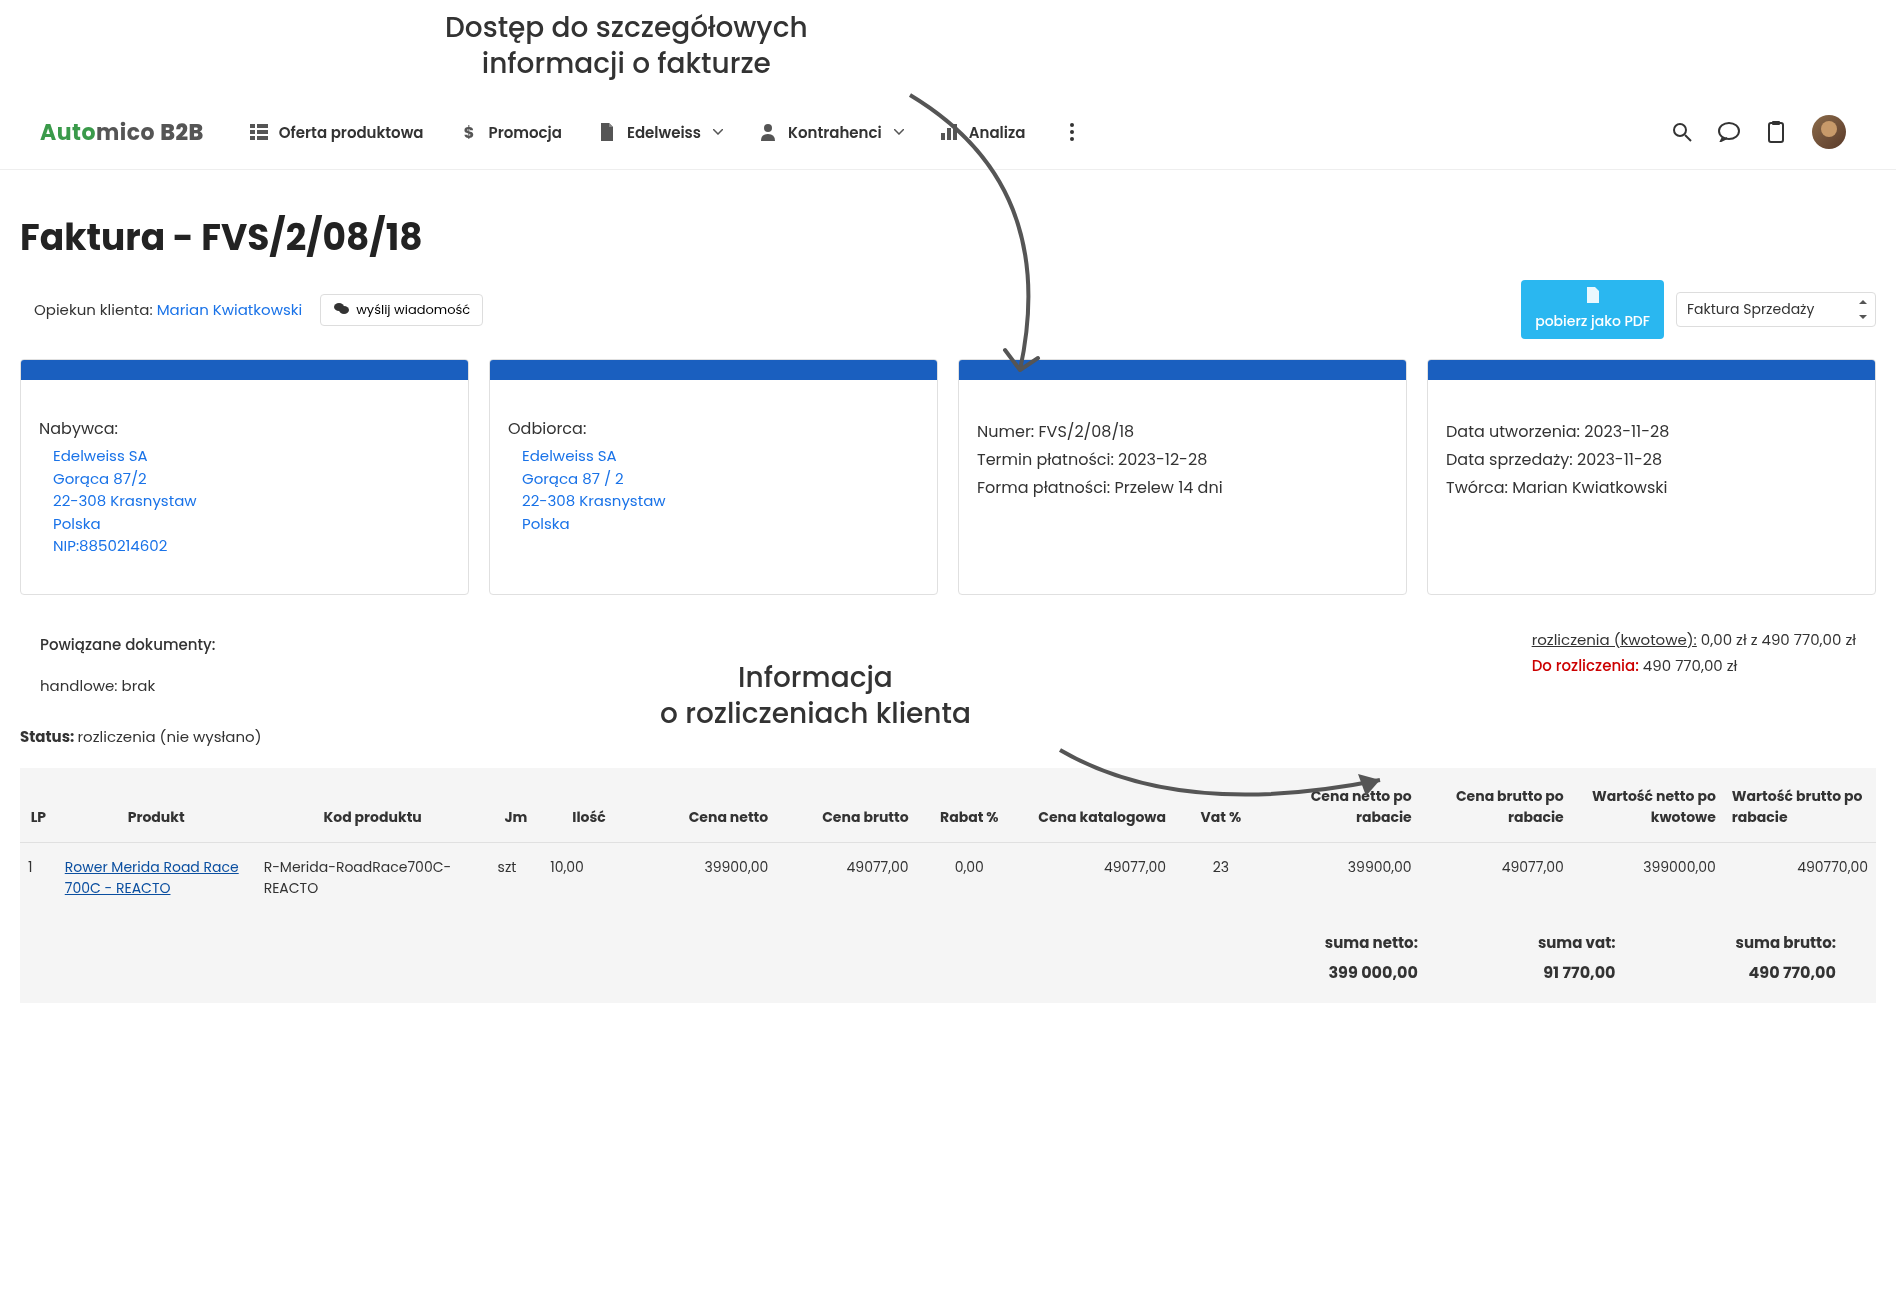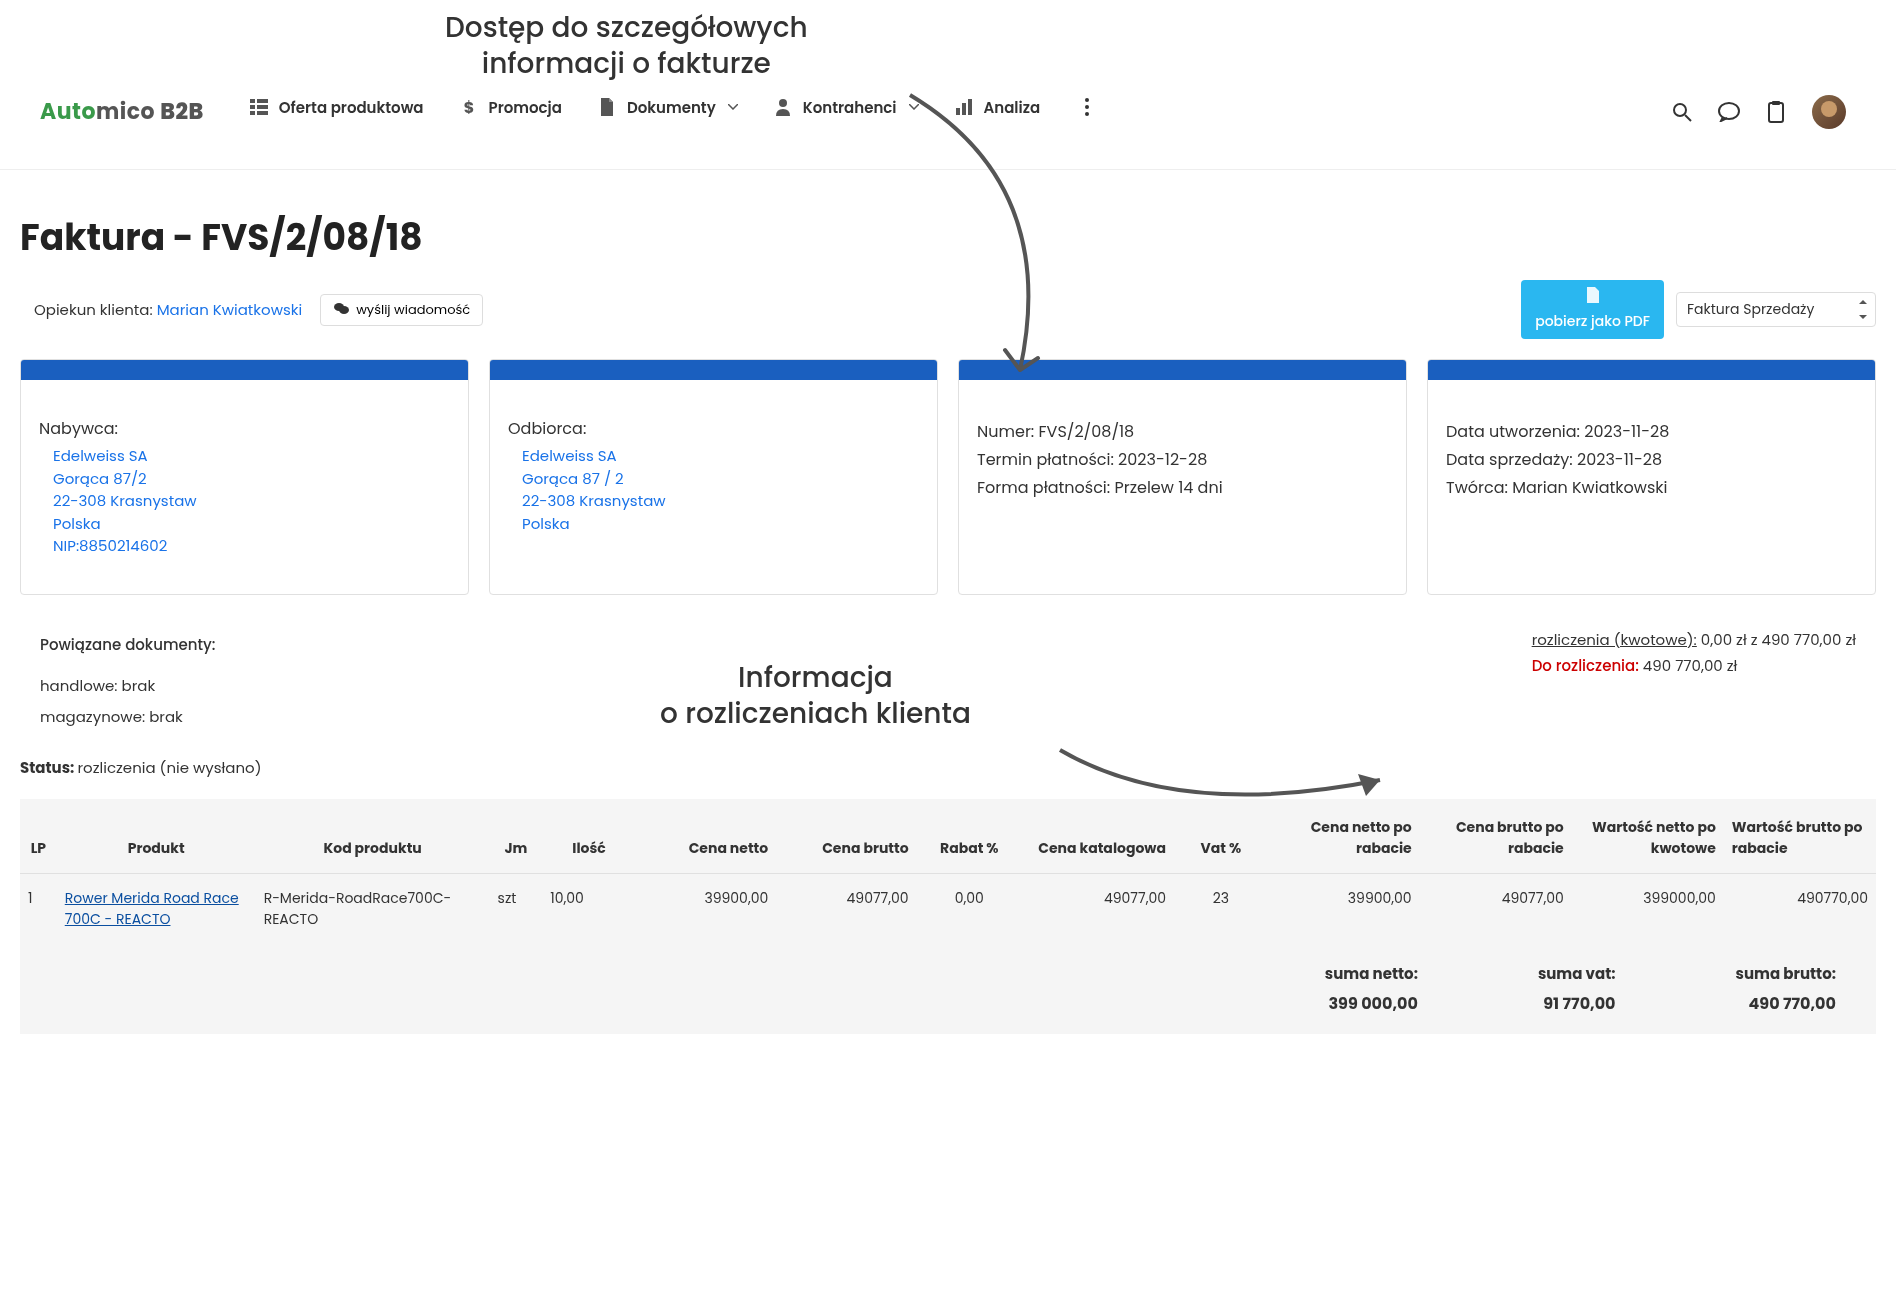--- a/index.html
+++ b/index.html
@@ -2,21 +2,21 @@
 <html><head>
 <meta charset="utf-8">
 <style>
 * { margin:0; padding:0; box-sizing:border-box; font-family: Poppins, -apple-system, BlinkMacSystemFont, "Segoe UI", sans-serif; }
 body { background:#fff; color:#333; font-size:14px; width:1896px; position:relative; }
 
 .annotation { position:absolute; color:#333; font-size:28px; font-weight:500; text-align:center; line-height:1.3; z-index:10; pointer-events:none; }
 .annot-arrow { position:absolute; z-index:9; pointer-events:none; }
 
 
-.navbar { display:flex; align-items:flex-start; padding:0 50px 0 40px; height:75px; border-bottom:1px solid #eee; margin-top:95px; }
+.navbar { display:flex; align-items:center; padding:0 50px 0 40px; height:75px; border-bottom:1px solid #eee; margin-top:95px; }
 .logo { font-size:22px; font-weight:700; letter-spacing:0.5px; }
 .logo .auto { color:#3a9a4a; }
 .logo .mico { color:#555; }
 .logo .b2b { color:#555; font-weight:800; }
 .nav-items { display:flex; align-items:center; gap:35px; margin-left:45px; }
 .nav-item { display:flex; align-items:center; gap:10px; color:#333; font-weight:600; font-size:15px; }
 .nav-item .icon { width:20px; height:20px; display:inline-flex; align-items:center; justify-content:center; color:#555; }
 .nav-item .chev { margin-left:2px; }
 .nav-more { width:24px; height:24px; display:flex; align-items:center; justify-content:center; cursor:pointer; }
 .nav-right { margin-left:auto; display:flex; align-items:center; gap:25px; }
@@ -113,21 +113,21 @@
         </span>
       <span>Promocja</span>
     </div>
     <div class="nav-item">
       <span class="icon">
           <svg width="16" height="18" viewBox="0 0 16 18">
             <path d="M2 0 h8 l4 4 v14 h-12 z" fill="#555"></path>
             <path d="M10 0 v4 h4" fill="#888"></path>
           </svg>
         </span>
-      <span>Dokumenty</span>
+      <span>Edelweiss</span>
       <span class="chev">
           <svg width="10" height="6" viewBox="0 0 10 6">
             <path d="M0 0 l5 5 l5 -5" stroke="#555" stroke-width="1.5" fill="none"></path>
           </svg>
         </span>
     </div>
     <div class="nav-item">
       <span class="icon">
           <svg width="18" height="18" viewBox="0 0 18 18">
             <circle cx="9" cy="5" r="4" fill="#555"></circle>
@@ -254,21 +254,20 @@
       <div class="line">Data sprzedaży: 2023-11-28</div>
       <div class="line">Twórca: Marian Kwiatkowski</div>
     </div>
   </div>
 </div>
 
 <div class="midrow">
   <div class="midleft">
     <p class="lbl">Powiązane dokumenty:</p>
     <p style="margin-top:18px;">handlowe: brak</p>
-    <p>magazynowe: brak</p>
   </div>
   <div class="midright">
     <p><span class="u">rozliczenia (kwotowe):</span><span> 0,00 zł z 490 770,00 zł</span></p>
     <p><span class="red">Do rozliczenia: </span><span>490 770,00 zł</span></p>
   </div>
 </div>
 
 <div class="annotation" style="left:660px; top:660px; white-space:pre;">Informacja
 o rozliczeniach klienta</div>
 <svg class="annot-arrow" style="left:1050px; top:720px;" width="360" height="120">

